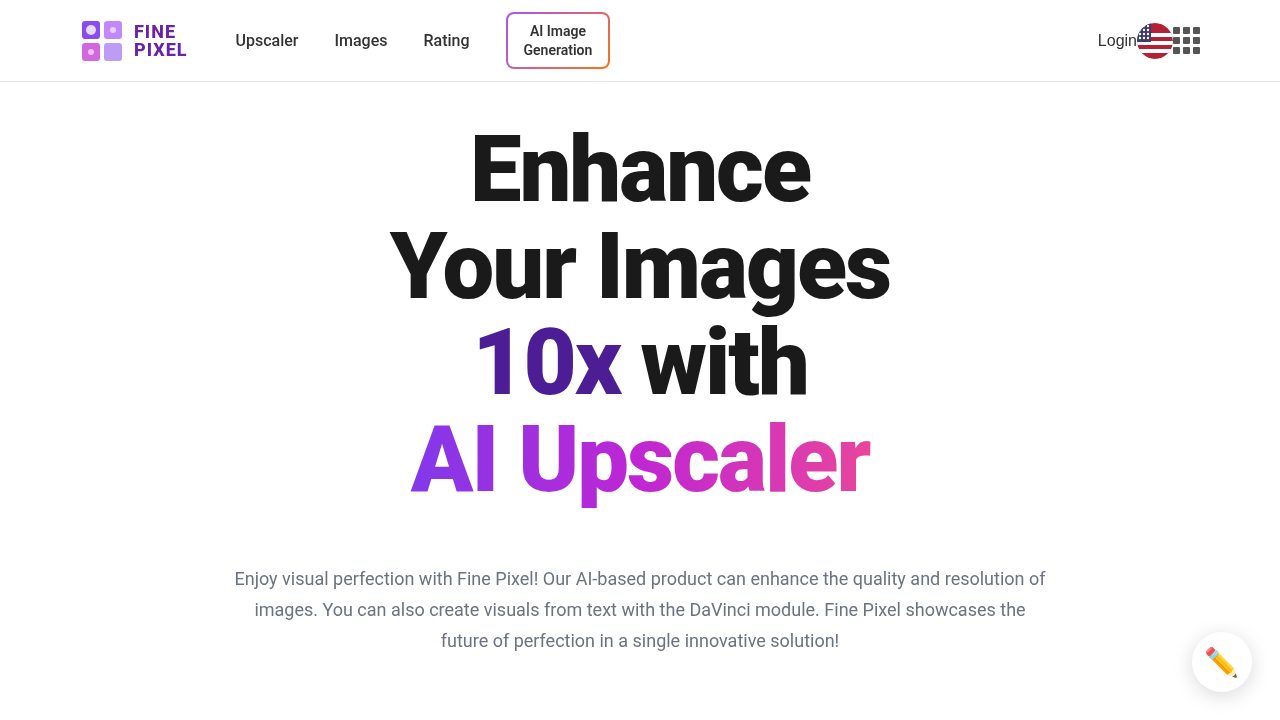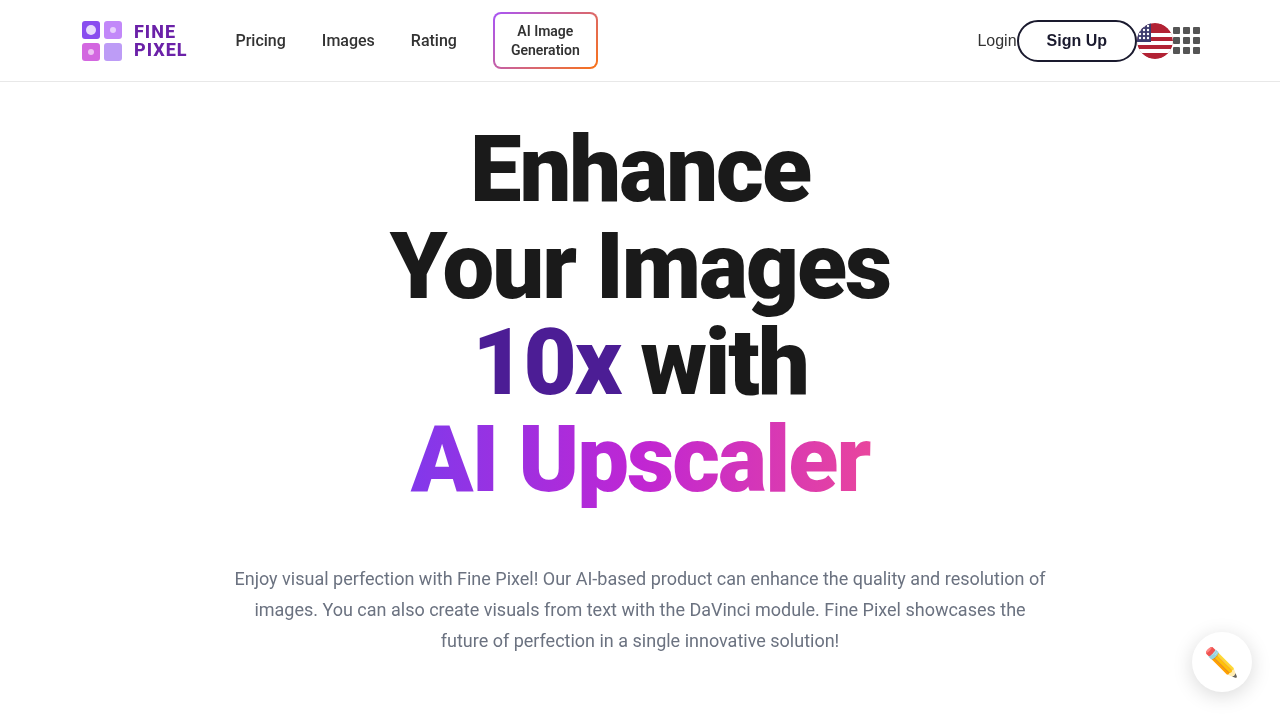--- a/index.html
+++ b/index.html
@@ -230,32 +230,31 @@
         <circle cx="33" cy="11" r="3" fill="#fff" opacity="0.6"></circle>
         <circle cx="11" cy="33" r="3" fill="#fff" opacity="0.6"></circle>
       </svg>
       <div class="logo-text">
         <span class="logo-fine">FINE</span>
         <span class="logo-pixel">PIXEL</span>
       </div>
     </div>
 
     <div class="nav-links">
-      <a class="nav-link">Pricing</a>
+      <a class="nav-link">Upscaler</a>
       <a class="nav-link">Images</a>
       <a class="nav-link">Rating</a>
       <div class="ai-image-btn-wrapper">
         AI Image<br>Generation
       </div>
     </div>
   </div>
 
   <div class="navbar-right">
     <button class="login-btn">Login</button>
-    <button class="signup-btn">Sign Up</button>
 
     <div class="flag-icon">
       <svg viewBox="0 0 36 36" xmlns="http://www.w3.org/2000/svg">
         <circle cx="18" cy="18" r="18" fill="#B22234"></circle>
         <rect y="10" width="36" height="4" fill="#fff"></rect>
         <rect y="18" width="36" height="4" fill="#fff"></rect>
         <rect y="26" width="36" height="4" fill="#fff"></rect>
         <rect x="0" y="0" width="14" height="19" fill="#3C3B6E"></rect>
         <circle cx="3" cy="3" r="1.2" fill="#fff"></circle>
         <circle cx="7" cy="3" r="1.2" fill="#fff"></circle>

